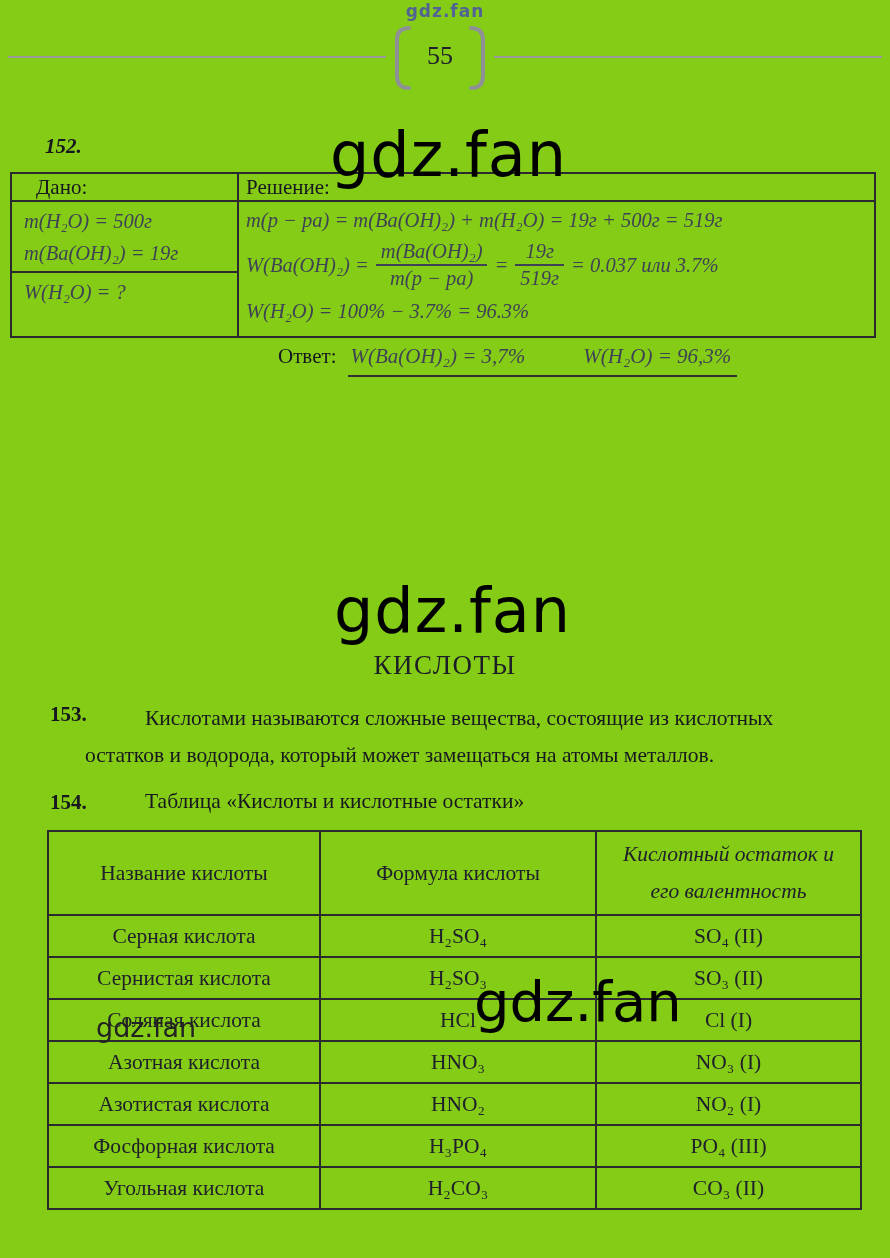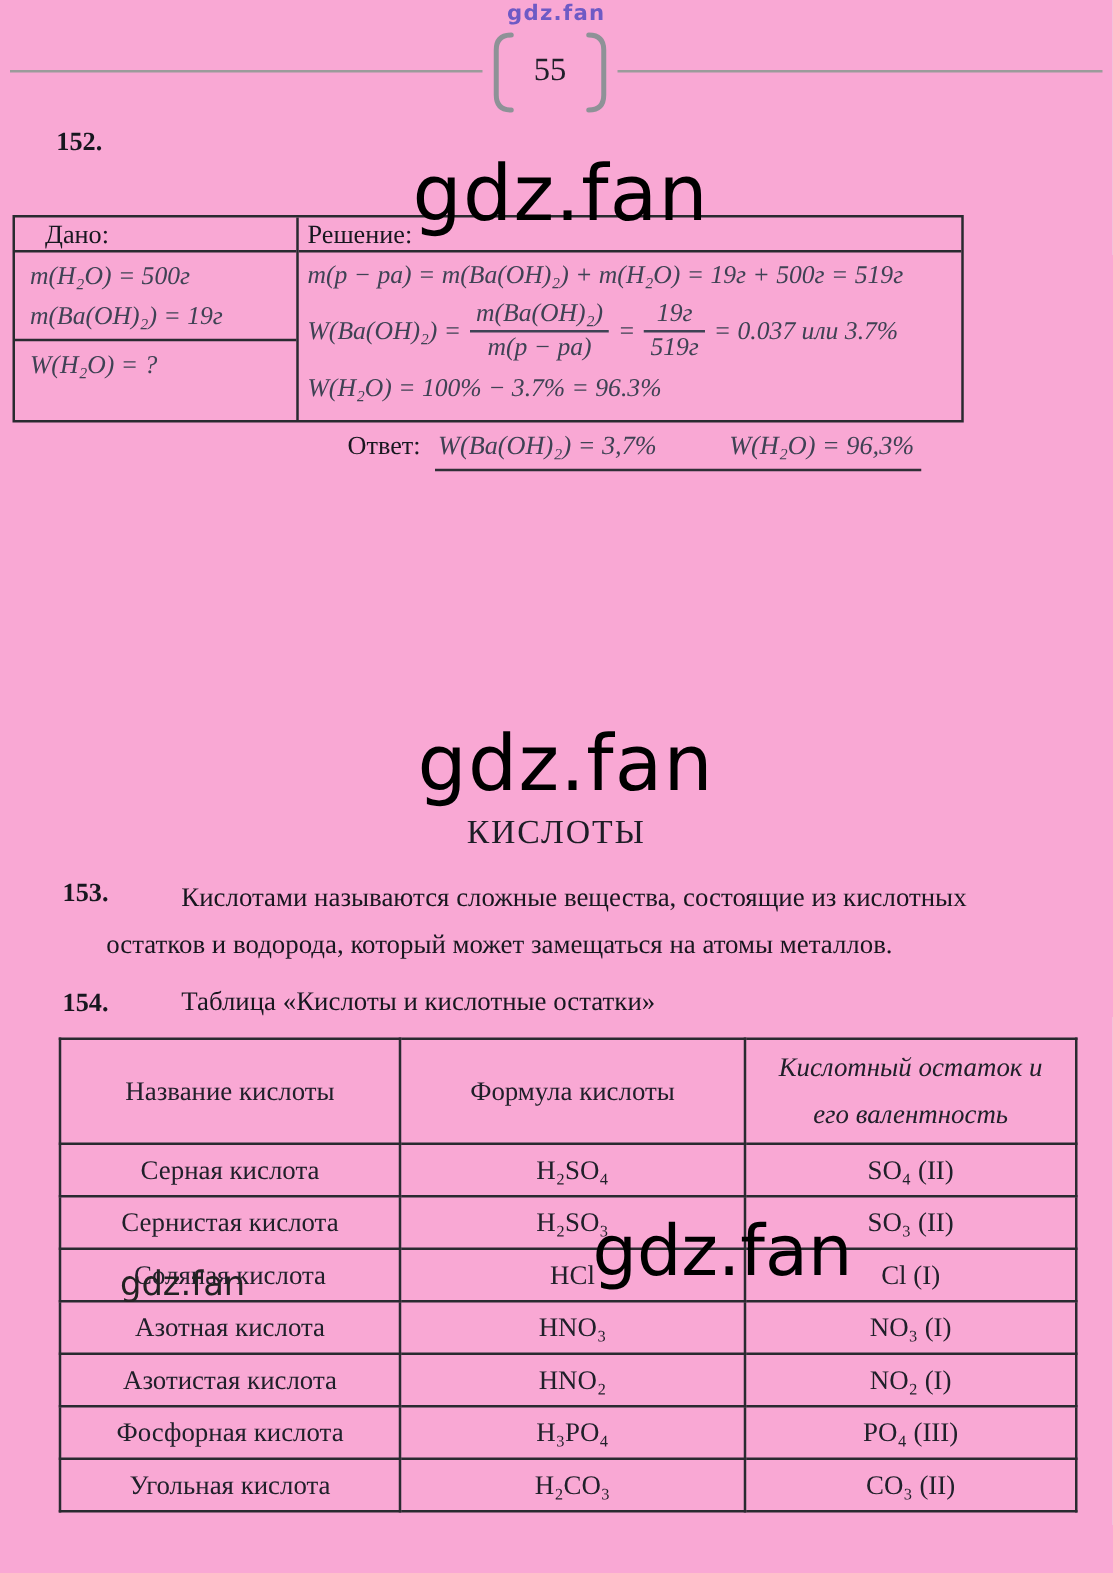--- a/index.html
+++ b/index.html
@@ -1,19 +1,19 @@
 <!DOCTYPE html>
 <html><head>
 <meta charset="utf-8">
 <style>
   * { margin:0; padding:0; box-sizing:border-box; }
   body { background:#e8e8e8; }
   .page {
     position:relative; width:890px; height:1258px; margin:0 auto;
-    background:#f9a8d4; overflow:hidden;
+    background:#84cc16; overflow:hidden;
     font-family:"Liberation Serif","DejaVu Serif",serif;
     color:#1c1c24;
   }
   
   .wm-top {
     position:absolute; top:1px; left:0; right:0; text-align:center;
     font-family:"DejaVu Sans","Liberation Sans",sans-serif;
     font-size:17px; font-weight:bold; color:#4040c0; opacity:.75;
     letter-spacing:1px;
   }
@@ -45,25 +45,25 @@
     font-family:"DejaVu Sans","Liberation Sans",sans-serif;
     font-size:27px; left:96px; top:1012px;
   }
   .footer-brand {
     position:absolute; left:0; right:0; top:1220px; text-align:center;
     font-family:"DejaVu Sans","Liberation Sans",sans-serif;
     font-size:30px; color:#151515;
   }
   
   .p-num { font-weight:bold; font-size:21px; color:#17171f; }
-  .num-152 { position:absolute; left:45px; top:101px; }
+  .num-152 { position:absolute; left:45px; top:134px;font-style:italic; }
   .math { font-style:italic; color:#3f4254; }
   
   .sol-table {
-    position:absolute; left:10px; top:172px; width:761px; height:166px;
+    position:absolute; left:10px; top:172px; width:866px; height:166px;
     border:2px solid #2a2a30; display:flex; font-size:20.5px;
   }
   .sol-left { width:227px; border-right:2px solid #2a2a30; display:flex; flex-direction:column; }
   .sol-right { flex:1; display:flex; flex-direction:column; }
   .sol-head {
     height:28px; border-bottom:2px solid #2a2a30; font-size:21px; color:#17171f;
     display:flex; align-items:center;
   }
   .sol-head.given-h { padding-left:24px; }
   .sol-head.sol-h { padding-left:7px; }

